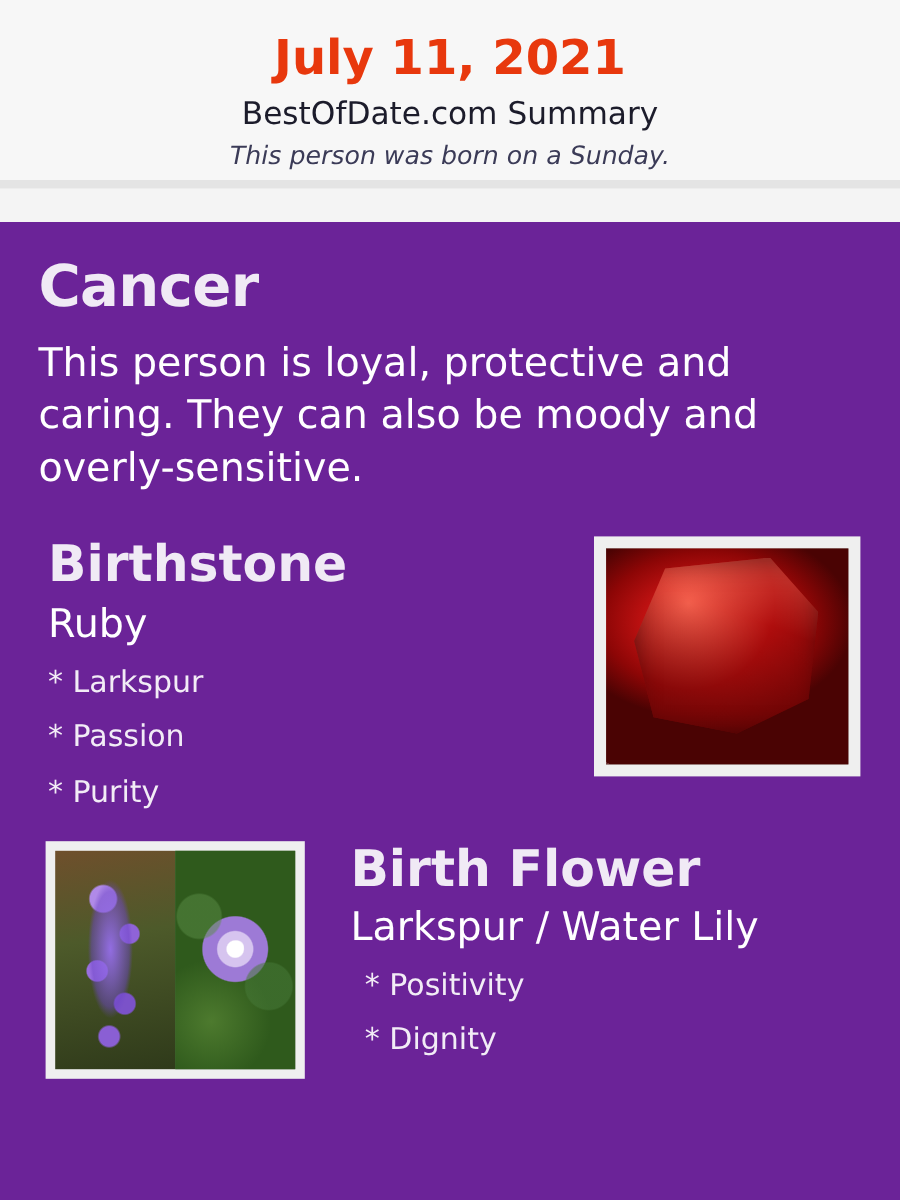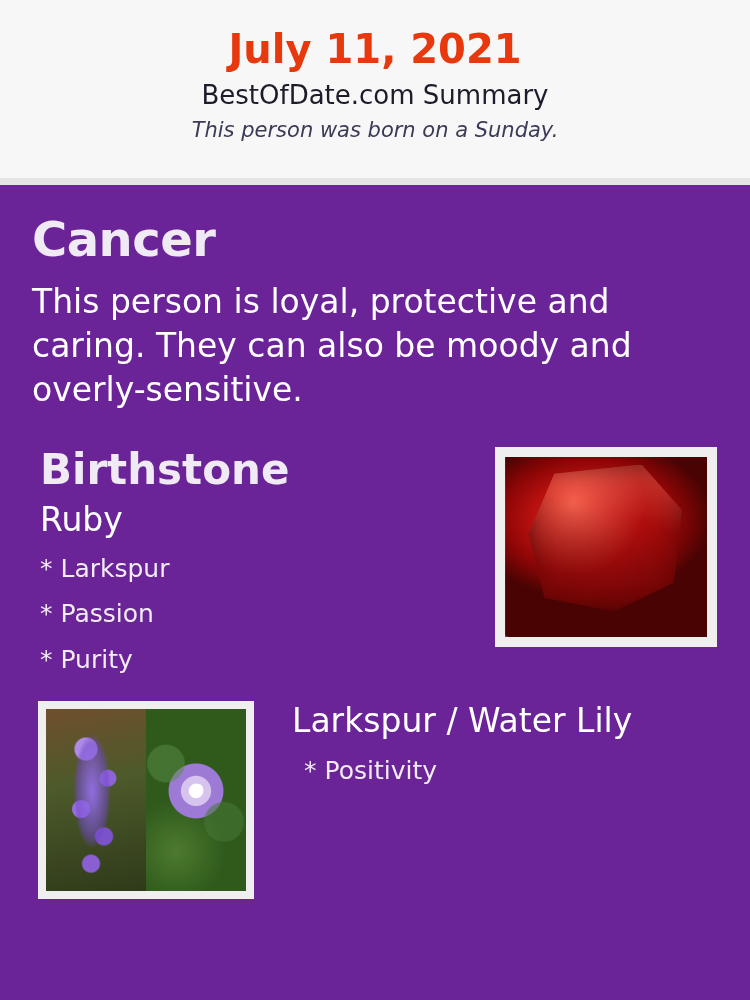--- a/index.html
+++ b/index.html
@@ -7,21 +7,21 @@
     width:750px; height:1000px;
     font-family:"DejaVu Sans", sans-serif;
     background:#ffffff;
     overflow:hidden;
   }
   .page { width:750px; height:1000px; position:relative; background:#f4f4f4; }
 
   
   .header {
     background:#f7f7f7;
-    height:178px;
+    height:150px;
     padding-top:26px;
     text-align:center;
   }
   .date-title {
     color:#e8380d;
     font-size:40px;
     font-weight:bold;
     line-height:1.15;
     letter-spacing:0px;
   }
@@ -228,23 +228,25 @@
       <div class="trait">* Larkspur</div>
       <div class="trait">* Passion</div>
       <div class="trait">* Purity</div>
 
       <div class="stone-photo-frame">
         <div class="stone-photo"></div>
       </div>
     </div>
 
     <div class="flower-section">
+      <div class="flower-title">Birth Flower</div>
       <div class="flower-name">Larkspur / Water Lily</div>
       <div class="flower-traits">
         <div class="trait">* Positivity</div>
+        <div class="trait">* Dignity</div>
       </div>
 
       <div class="flower-photo-frame">
         <div class="flower-photo">
           <div class="flower-left"></div>
           <div class="flower-right"></div>
         </div>
       </div>
     </div>
 

